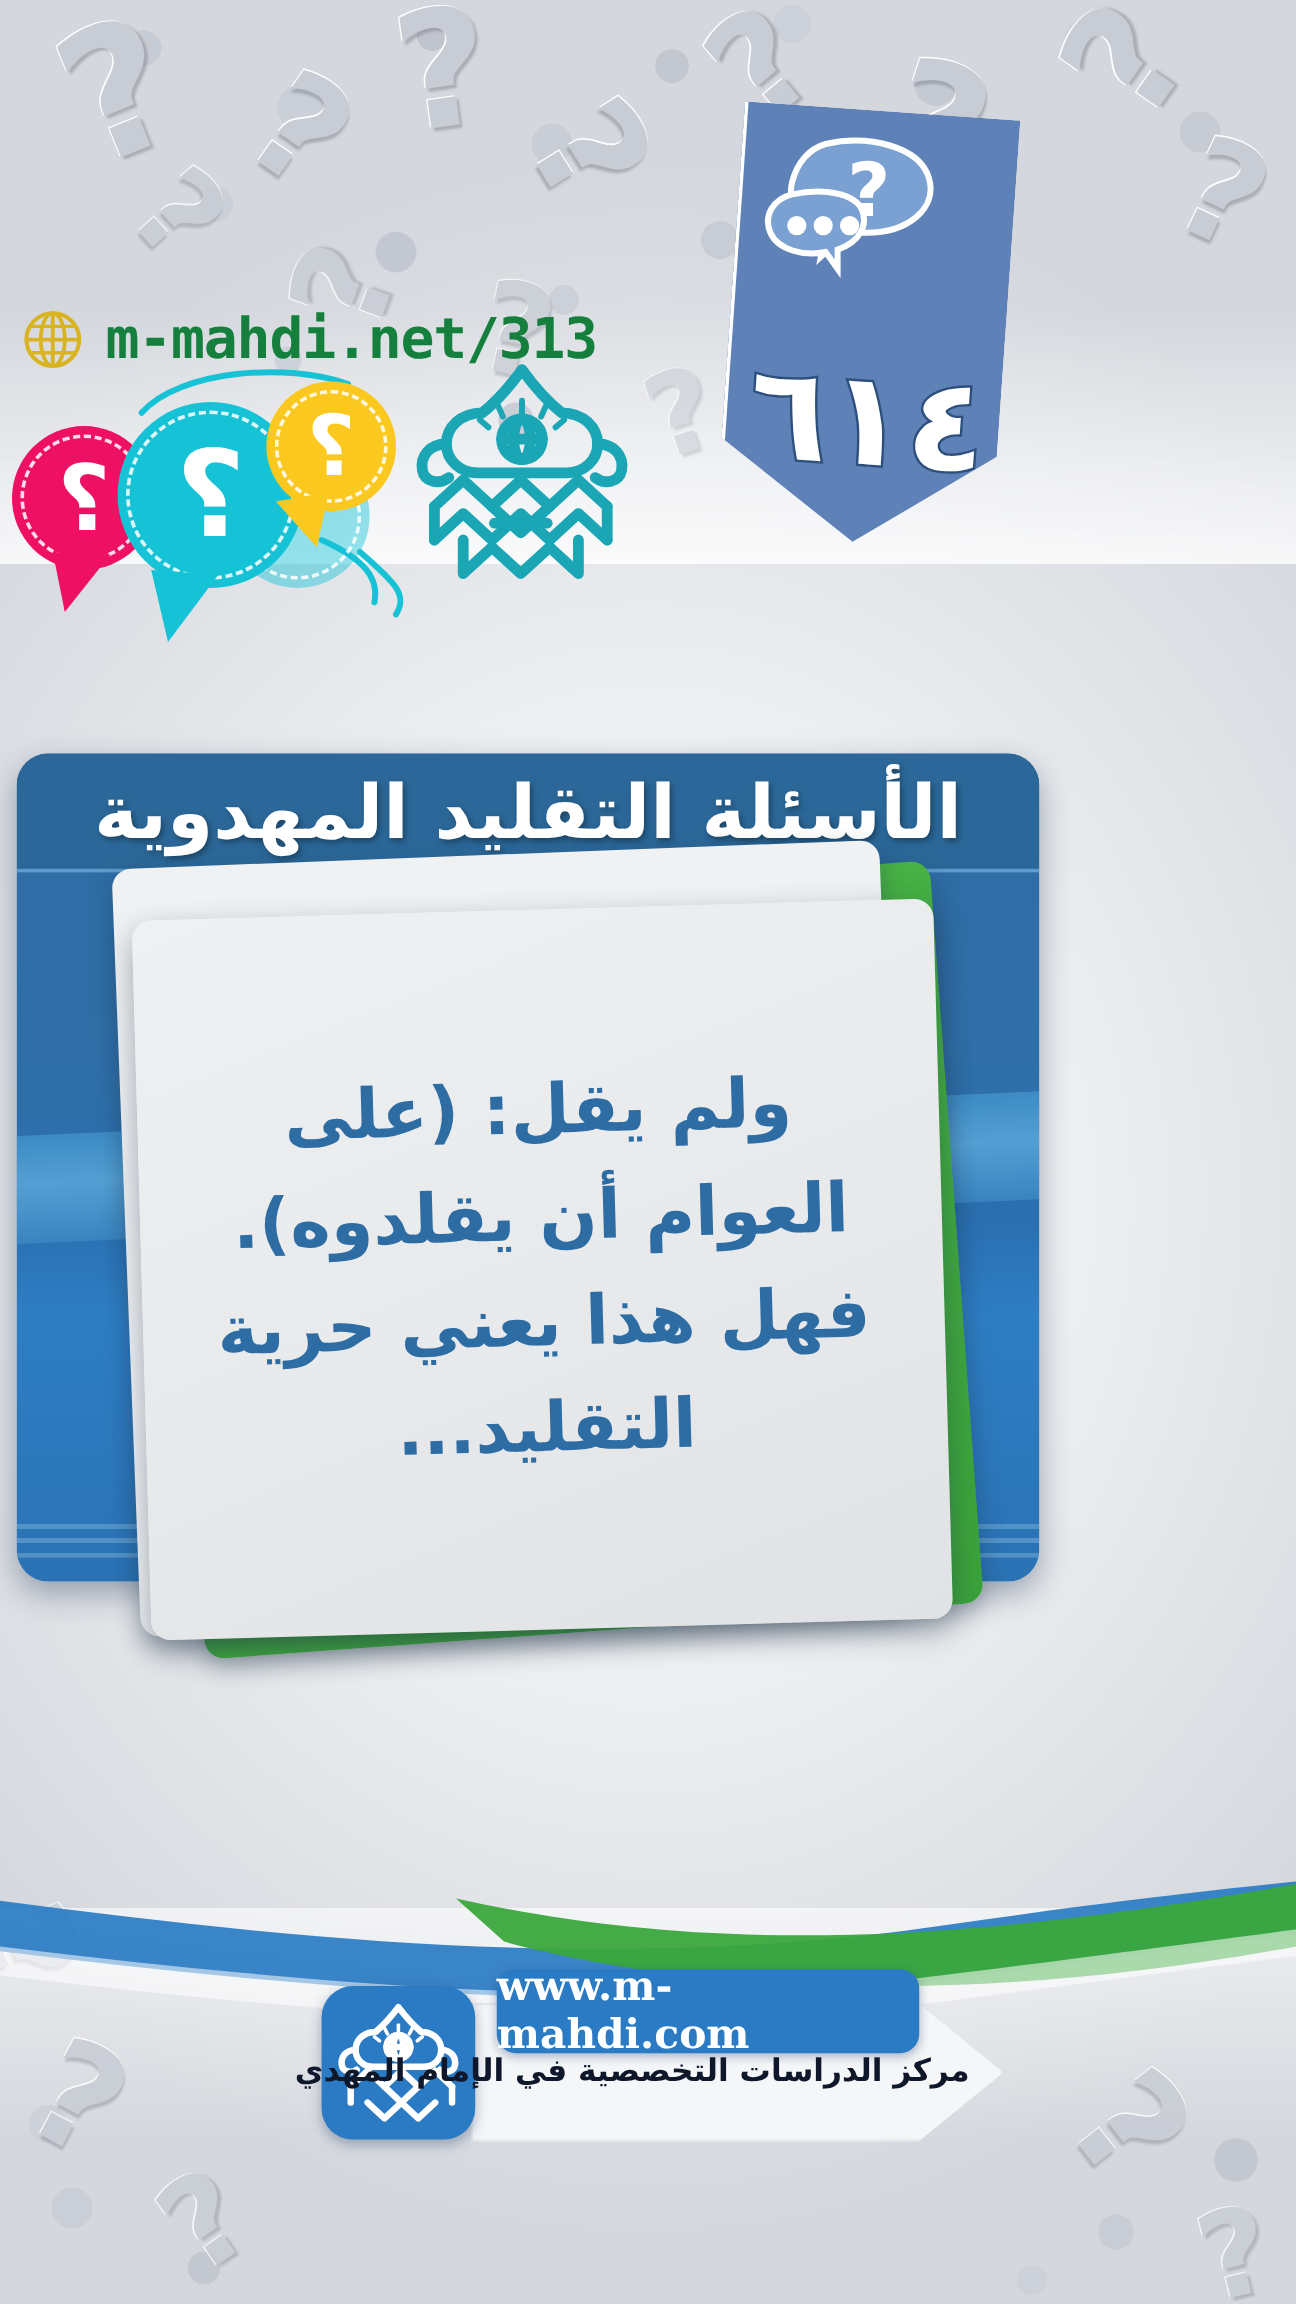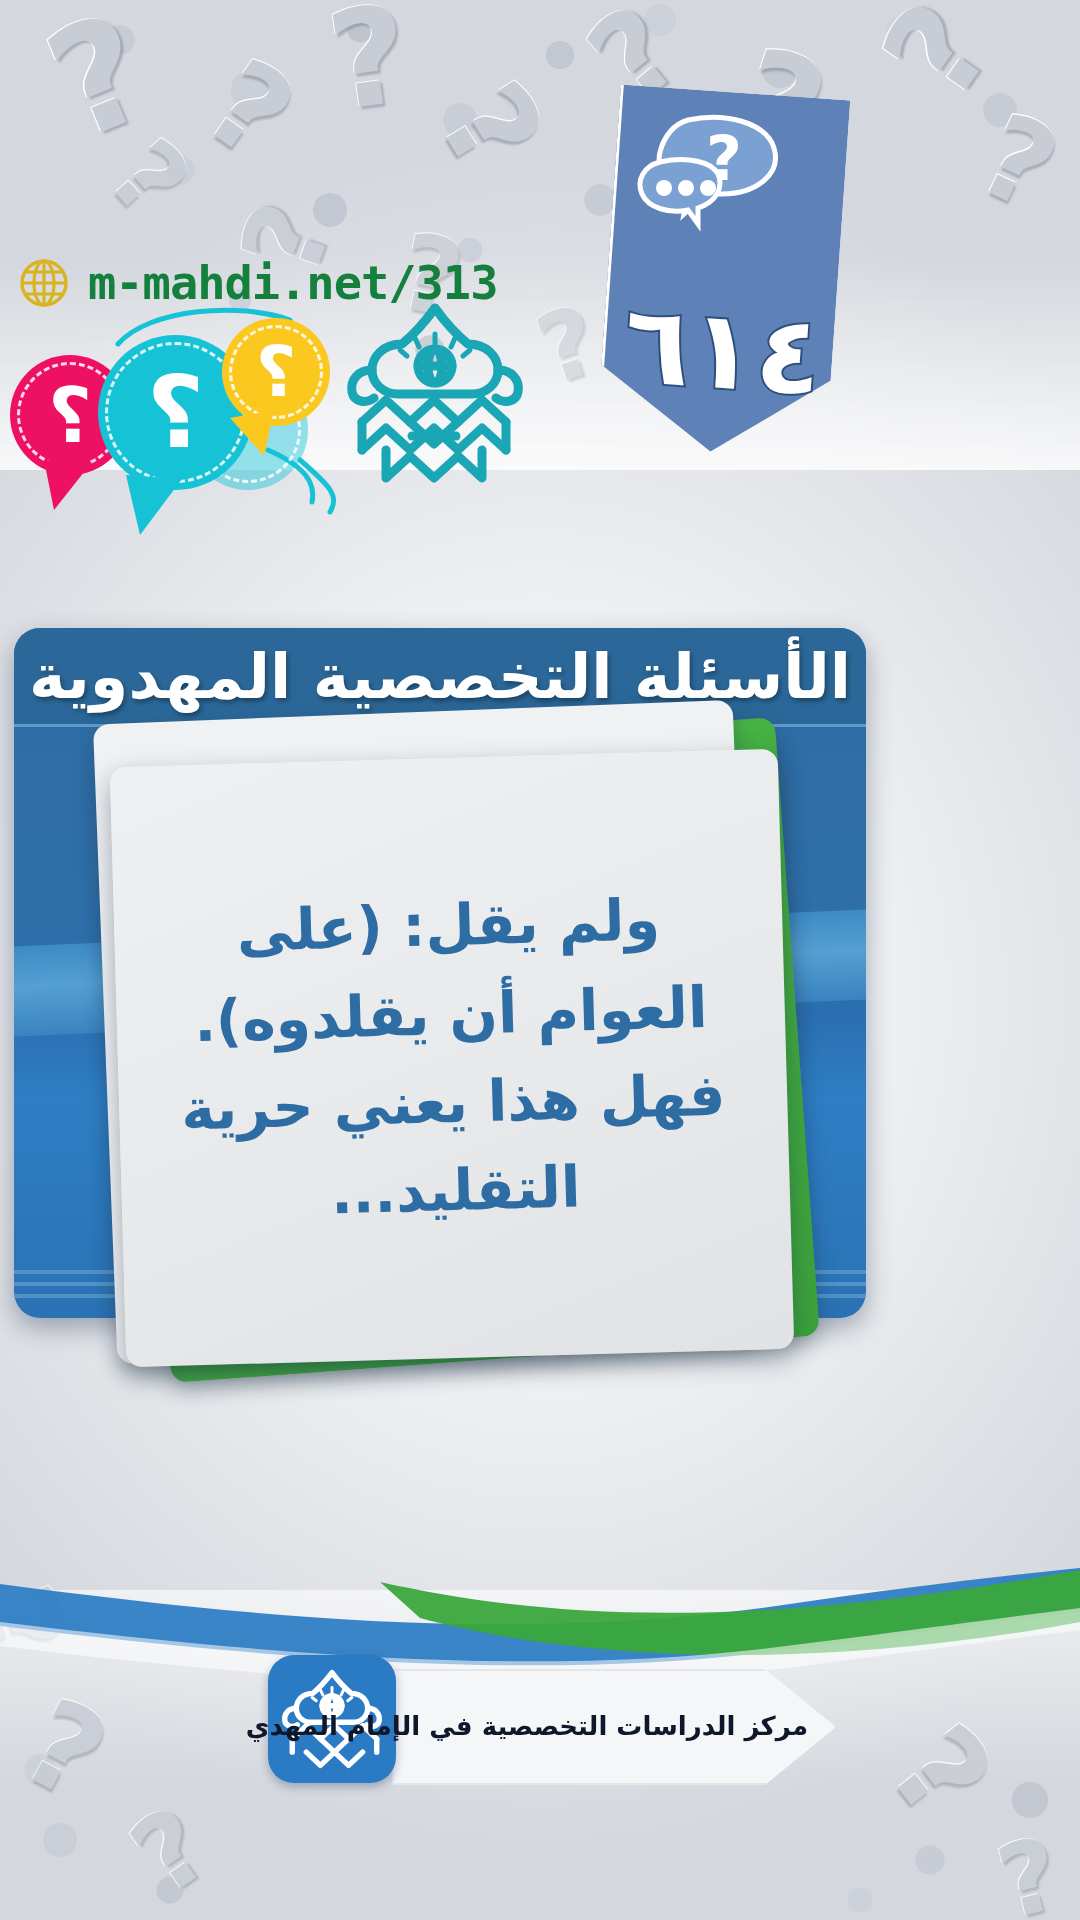--- a/index.html
+++ b/index.html
@@ -310,21 +310,21 @@
         <circle cx="28" cy="74" r="8" fill="#ffffff"></circle>
         <circle cx="50" cy="74" r="8" fill="#ffffff"></circle>
         <circle cx="72" cy="74" r="8" fill="#ffffff"></circle>
       </svg>
     </div>
     <div class="badge-num">٦١٤</div>
   </div>
 
   <div class="board">
     <div class="board-head">
-      <span class="board-title">الأسئلة التخصصية المهدوية</span>
+      <span class="board-title">الأسئلة التقليد المهدوية</span>
     </div>
     <div class="board-stripe"></div>
     <div class="board-lines"></div>
   </div>
 
   <div class="card card-green"></div>
   <div class="card card-white-back"></div>
   <div class="card card-white-front">
     <div class="card-text">
       <div>ولم يقل: (على</div>
@@ -363,16 +363,19 @@
             <line x1="40" y1="38" x2="45" y2="42"></line>
             <line x1="88" y1="38" x2="83" y2="42"></line>
           </g>
           <path d="M16 88 L33 72 L50 88 L67 72 L84 88 L101 72 L118 88"></path>
           <path d="M16 88 L16 104 M118 88 L118 104"></path>
           <path d="M33 104 L50 120 L67 104 L84 120 L101 104"></path>
           <path d="M50 88 L67 104 L84 88"></path>
         </g>
       </svg>
     </div>
+    <div class="foot-url">
+      <span>www.m-mahdi.com</span>
+    </div>
     <div class="foot-arabic">مركز الدراسات التخصصية في الإمام المهدي</div>
   </div>
 
 </div>
 
 </body></html>

